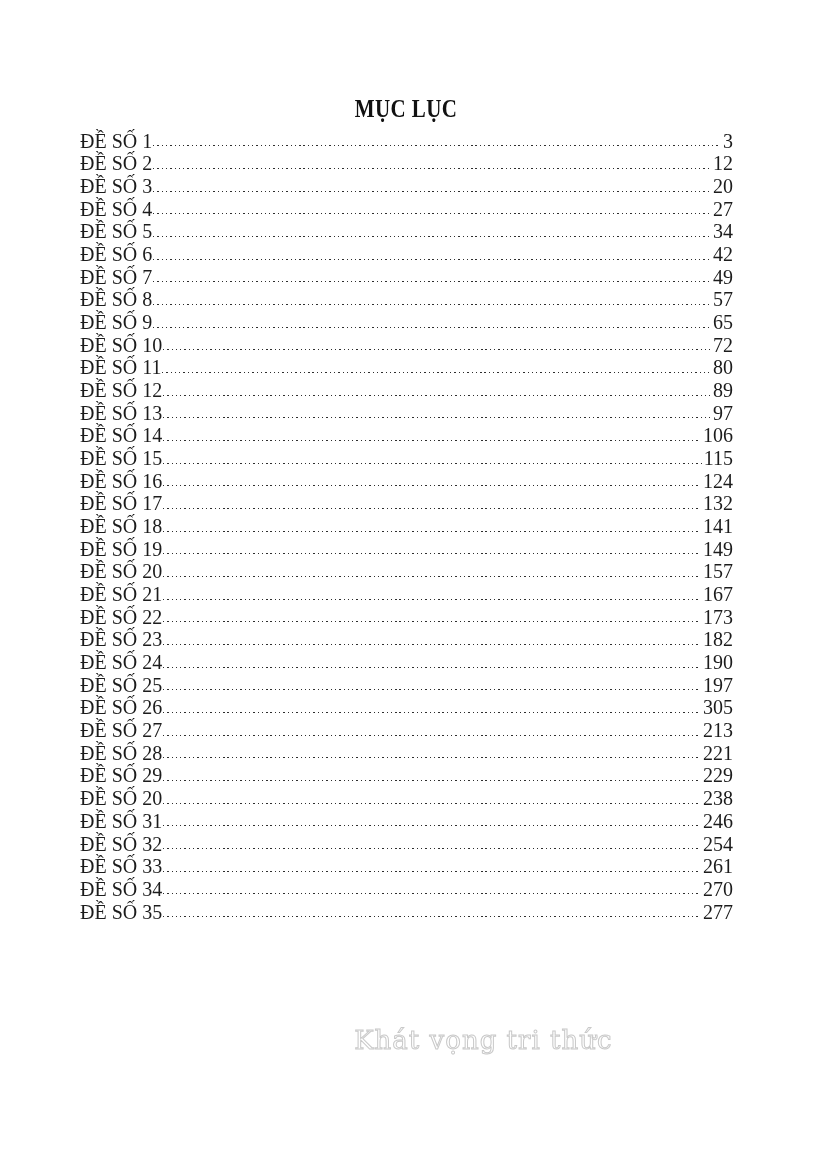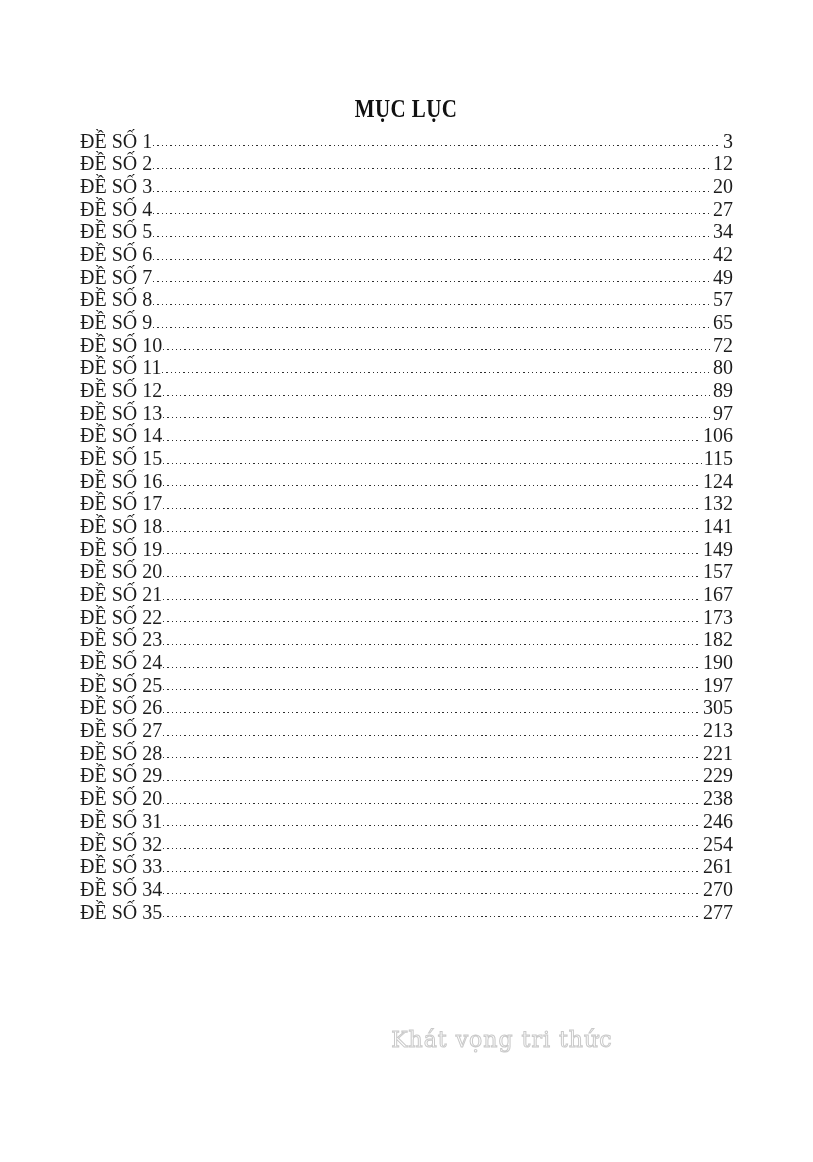--- a/index.html
+++ b/index.html
@@ -75,21 +75,21 @@
   .wm-brand {
     font-family: "DejaVu Serif", serif;
     font-size: 82px;
     line-height: 86px;
     color: #ffffff;
     -webkit-text-stroke: 1.3px #cccccc;
     letter-spacing: -1px;
   }
   .wm-tagline {
     font-family: "DejaVu Serif", serif;
-    font-size: 22px;
+    font-size: 26px;
     line-height: 36px;
     margin-top: -4px;
     text-align: right;
     padding-right: 4px;
     color: #ffffff;
     -webkit-text-stroke: 1px #c9c9c9;
     letter-spacing: 1px;
   }
 </style>
 </head>

